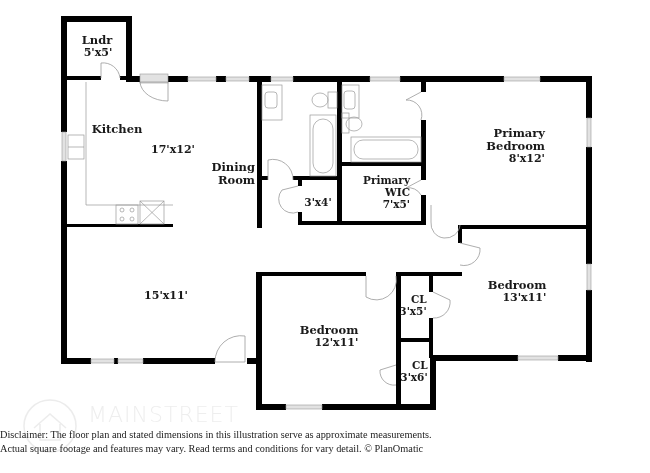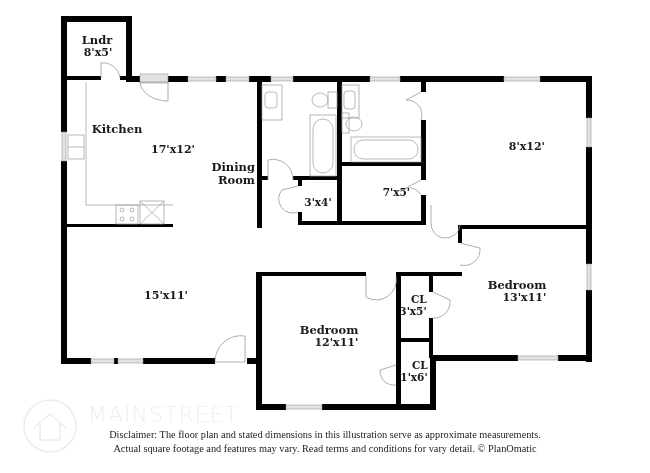--- a/index.html
+++ b/index.html
@@ -2,21 +2,21 @@
 <html><head>
 <meta charset="utf-8">
 <style>
   html, body { margin: 0; padding: 0; background: #ffffff; }
   body { width: 650px; height: 473px; position: relative; overflow: hidden; font-family: "DejaVu Serif", serif; }
   #plan { position: absolute; left: 0; top: 0; width: 650px; height: 473px; }
   .label { position: absolute; text-align: right; font-family: "DejaVu Serif", serif; font-weight: bold; color: #1a1a1a; line-height: 1.15; transform: translate(-50%, -50%); white-space: nowrap; }
   .label .name { font-size: 11.5px; display: block; }
   .label .dim { font-size: 11px; display: block; }
   .label.small .name, .label.small .dim { font-size: 10.5px; }
-  .disclaimer { position: absolute; left: 0; width: 650px; text-align: center; font-family: "Liberation Serif", serif; font-size: 10.3px; color: #222; line-height: 14px; }
+  .disclaimer { position: absolute; left: 0; width: 650px; font-family: "Liberation Serif", serif; font-size: 10.3px; color: #222; line-height: 14px; }
   .watermark { position: absolute; left: 22px; top: 398px; width: 230px; height: 55px; color: #ececec; }
   .watermark .wm-text { position: absolute; left: 66px; top: 4px; font-family: "DejaVu Sans", sans-serif; font-size: 22px; letter-spacing: 1px; color: #eeeeee; font-weight: 300; }
   .watermark .wm-sub { position: absolute; left: 66px; top: 28px; font-family: "DejaVu Sans", sans-serif; font-size: 14px; letter-spacing: 3px; color: #eeeeee; }
 </style>
 </head>
 <body>
 
 <svg id="plan" viewBox="0 0 650 473" xmlns="http://www.w3.org/2000/svg">
   <g fill="#000">
 
@@ -140,54 +140,56 @@
 <div class="watermark">
   <svg width="56" height="56" viewBox="0 0 56 56">
     <circle cx="28" cy="28" r="26" fill="none" stroke="#ececec" stroke-width="1.5"></circle>
     <path d="M12 30 L28 16 L44 30 M18 26 L18 42 L38 42 L38 26" fill="none" stroke="#ececec" stroke-width="1.5"></path>
   </svg>
   <span class="wm-text">MAINSTREET</span>
 </div>
 
 <div class="label" style="left:97px;top:47px;">
   <span class="name">Lndr</span>
-  <span class="dim">8'x5'</span>
+  <span class="dim">5'x5'</span>
 </div>
 <div class="label" style="left:117px;top:130px;">
   <span class="name">Kitchen</span>
 </div>
 <div class="label" style="left:173px;top:150px;">
   <span class="dim">17'x12'</span>
 </div>
 <div class="label" style="left:225px;top:174px;width:60px;white-space:normal;">
   <span class="name">Dining Room</span>
 </div>
 <div class="label small" style="left:318px;top:202px;">
   <span class="dim">3'x4'</span>
 </div>
 <div class="label small" style="left:380px;top:192px;width:60px;white-space:normal;">
+  <span class="name">Primary WIC</span>
   <span class="dim">7'x5'</span>
 </div>
 <div class="label" style="left:505px;top:147px;width:80px;white-space:normal;">
+  <span class="name">Primary Bedroom</span>
   <span class="dim">8'x12'</span>
 </div>
 <div class="label" style="left:158px;top:296px;width:60px;white-space:normal;">
   <span class="dim">15'x11'</span>
 </div>
 <div class="label" style="left:517px;top:292px;">
   <span class="name">Bedroom</span>
   <span class="dim">13'x11'</span>
 </div>
 <div class="label" style="left:329px;top:337px;">
   <span class="name">Bedroom</span>
   <span class="dim">12'x11'</span>
 </div>
 <div class="label small" style="left:413px;top:305px;">
   <span class="name">CL</span>
   <span class="dim">3'x5'</span>
 </div>
 <div class="label small" style="left:414px;top:371px;">
   <span class="name">CL</span>
-  <span class="dim">1'x6'</span>
+  <span class="dim">3'x6'</span>
 </div>
 
 <div class="disclaimer" style="top:428px;">Disclaimer: The floor plan and stated dimensions in this illustration serve as approximate measurements.</div>
 <div class="disclaimer" style="top:442px;">Actual square footage and features may vary. Read terms and conditions for vary detail. © PlanOmatic</div>
 
 </body></html>

